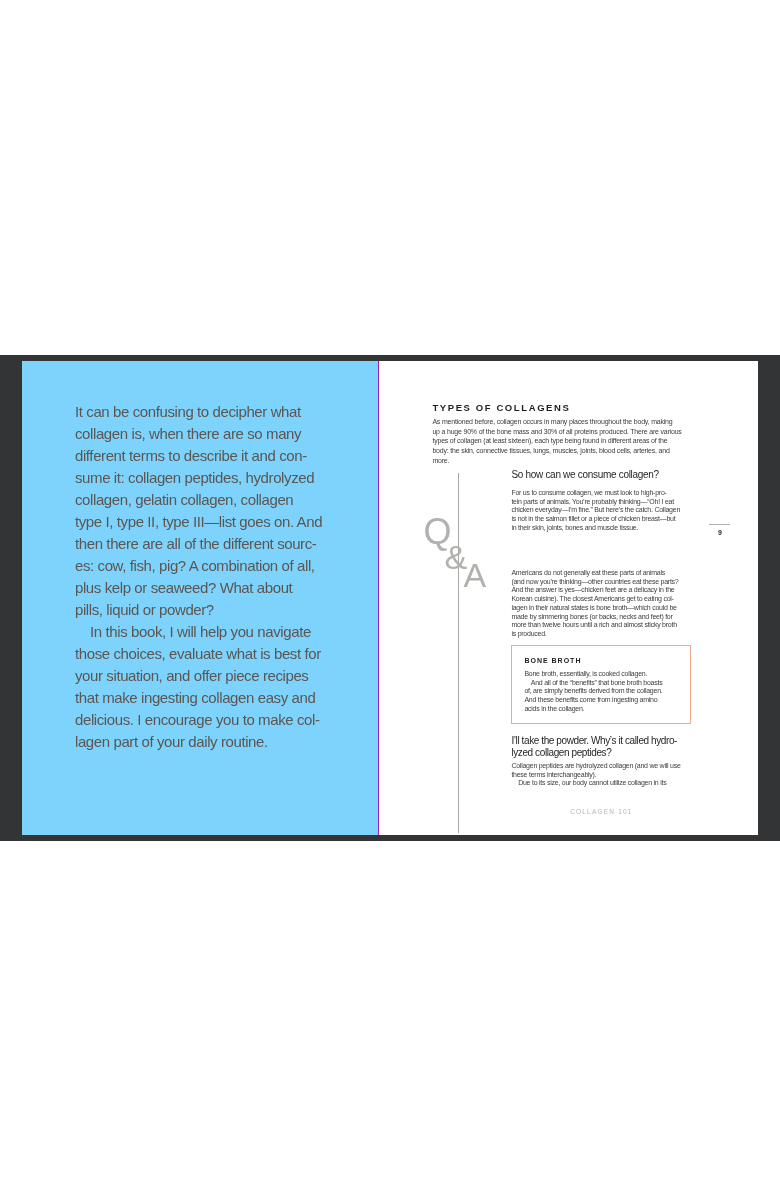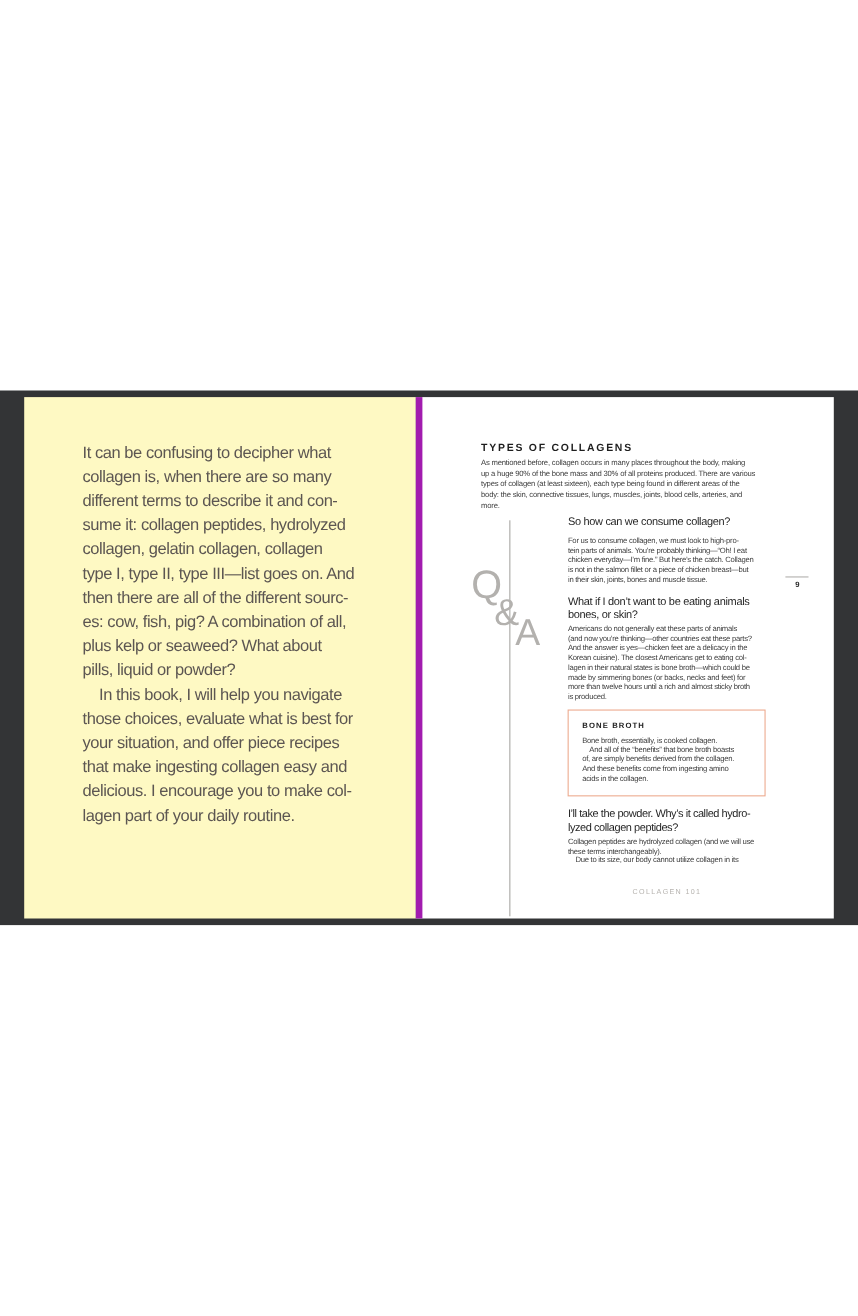--- a/index.html
+++ b/index.html
@@ -1,22 +1,22 @@
 <!DOCTYPE html>
 <html><head>
 <meta charset="utf-8">
 <style>
   html,body{margin:0;padding:0;background:#ffffff;}
   .stage{position:relative;width:780px;height:1196px;background:#ffffff;overflow:hidden;
          font-family:"Liberation Sans","DejaVu Sans",sans-serif;}
   .band{position:absolute;left:0;top:355px;width:780px;height:486px;background:#333436;}
   .book{position:absolute;left:22px;top:361px;width:736px;height:474px;display:flex;}
   .page{position:relative;height:474px;overflow:hidden;}
-  .page-left{width:369px;background:#fef9c3;}
-  .page-right{width:393px;background:#ffffff;border-left:6px solid #a21caf;box-sizing:border-box;}
+  .page-left{width:369px;background:#7dd3fc;}
+  .page-right{width:393px;background:#ffffff;border-left:1px solid #a21caf;box-sizing:border-box;}
 
   .pre{white-space:pre;}
 
   
   .left-text{position:absolute;left:53px;top:40px;width:310px;color:#5c5652;
              font-size:15px;line-height:22px;letter-spacing:-0.4px;font-weight:400;}
   .left-text .para{margin:0;}
 
   
   .sec-heading{position:absolute;left:53px;top:41px;font-size:9.5px;font-weight:bold;
@@ -98,22 +98,20 @@
       <span class="qa-letter qa-amp">&amp;</span>
       <span class="qa-letter qa-a">A</span>
 
       <div class="q-head q1 pre">So how can we consume collagen?</div>
       <div class="a-body a1 pre">For us to consume collagen, we must look to high-pro-
 tein parts of animals. You’re probably thinking—“Oh! I eat
 chicken everyday—I’m fine.” But here’s the catch. Collagen
 is not in the salmon fillet or a piece of chicken breast—but
 in their skin, joints, bones and muscle tissue.</div>
 
-      <div class="q-head q2 pre">What if I don’t want to be eating animals
-bones, or skin?</div>
       <div class="a-body a2 pre">Americans do not generally eat these parts of animals
 (and now you’re thinking—other countries eat these parts?
 And the answer is yes—chicken feet are a delicacy in the
 Korean cuisine). The closest Americans get to eating col-
 lagen in their natural states is bone broth—which could be
 made by simmering bones (or backs, necks and feet) for
 more than twelve hours until a rich and almost sticky broth
 is produced.</div>
 
       <div class="callout">

